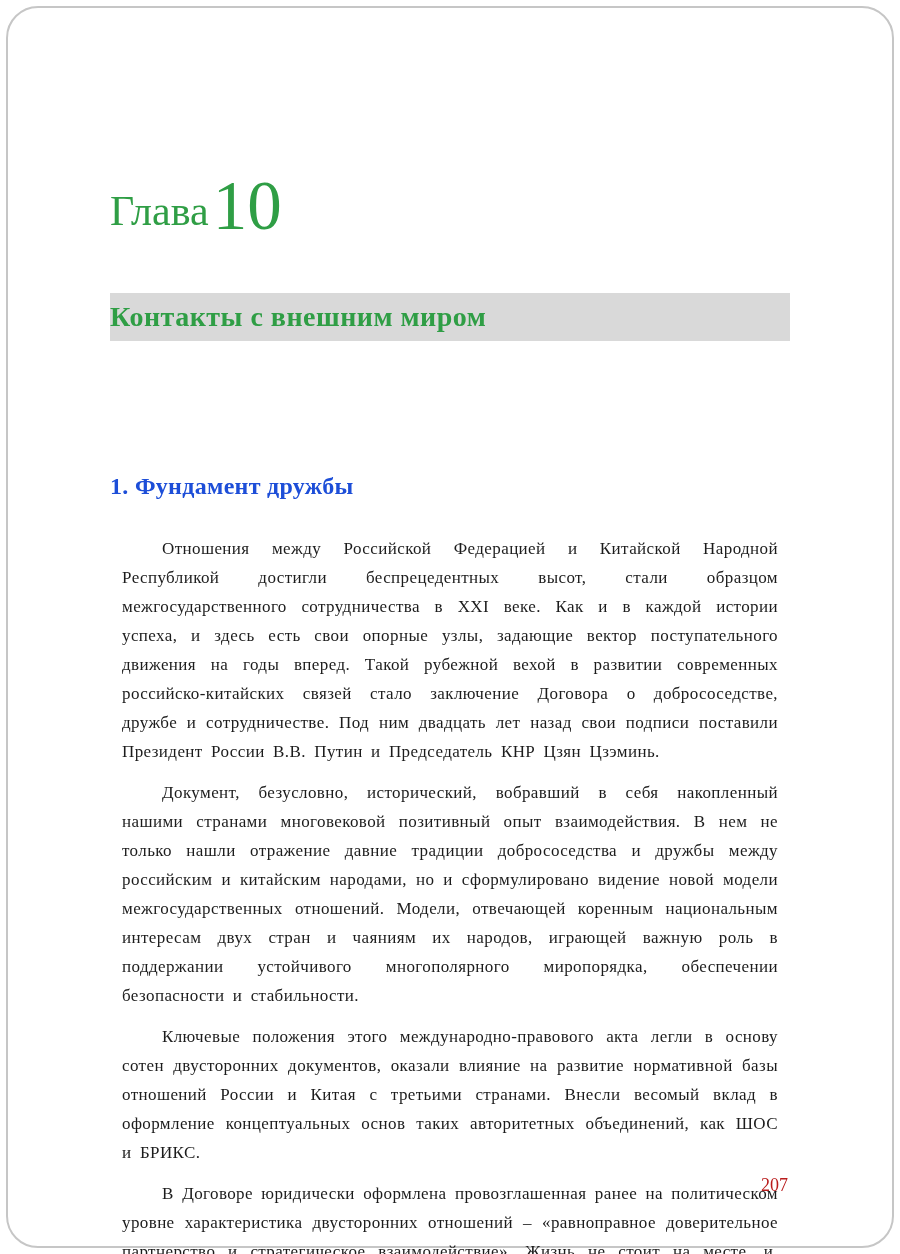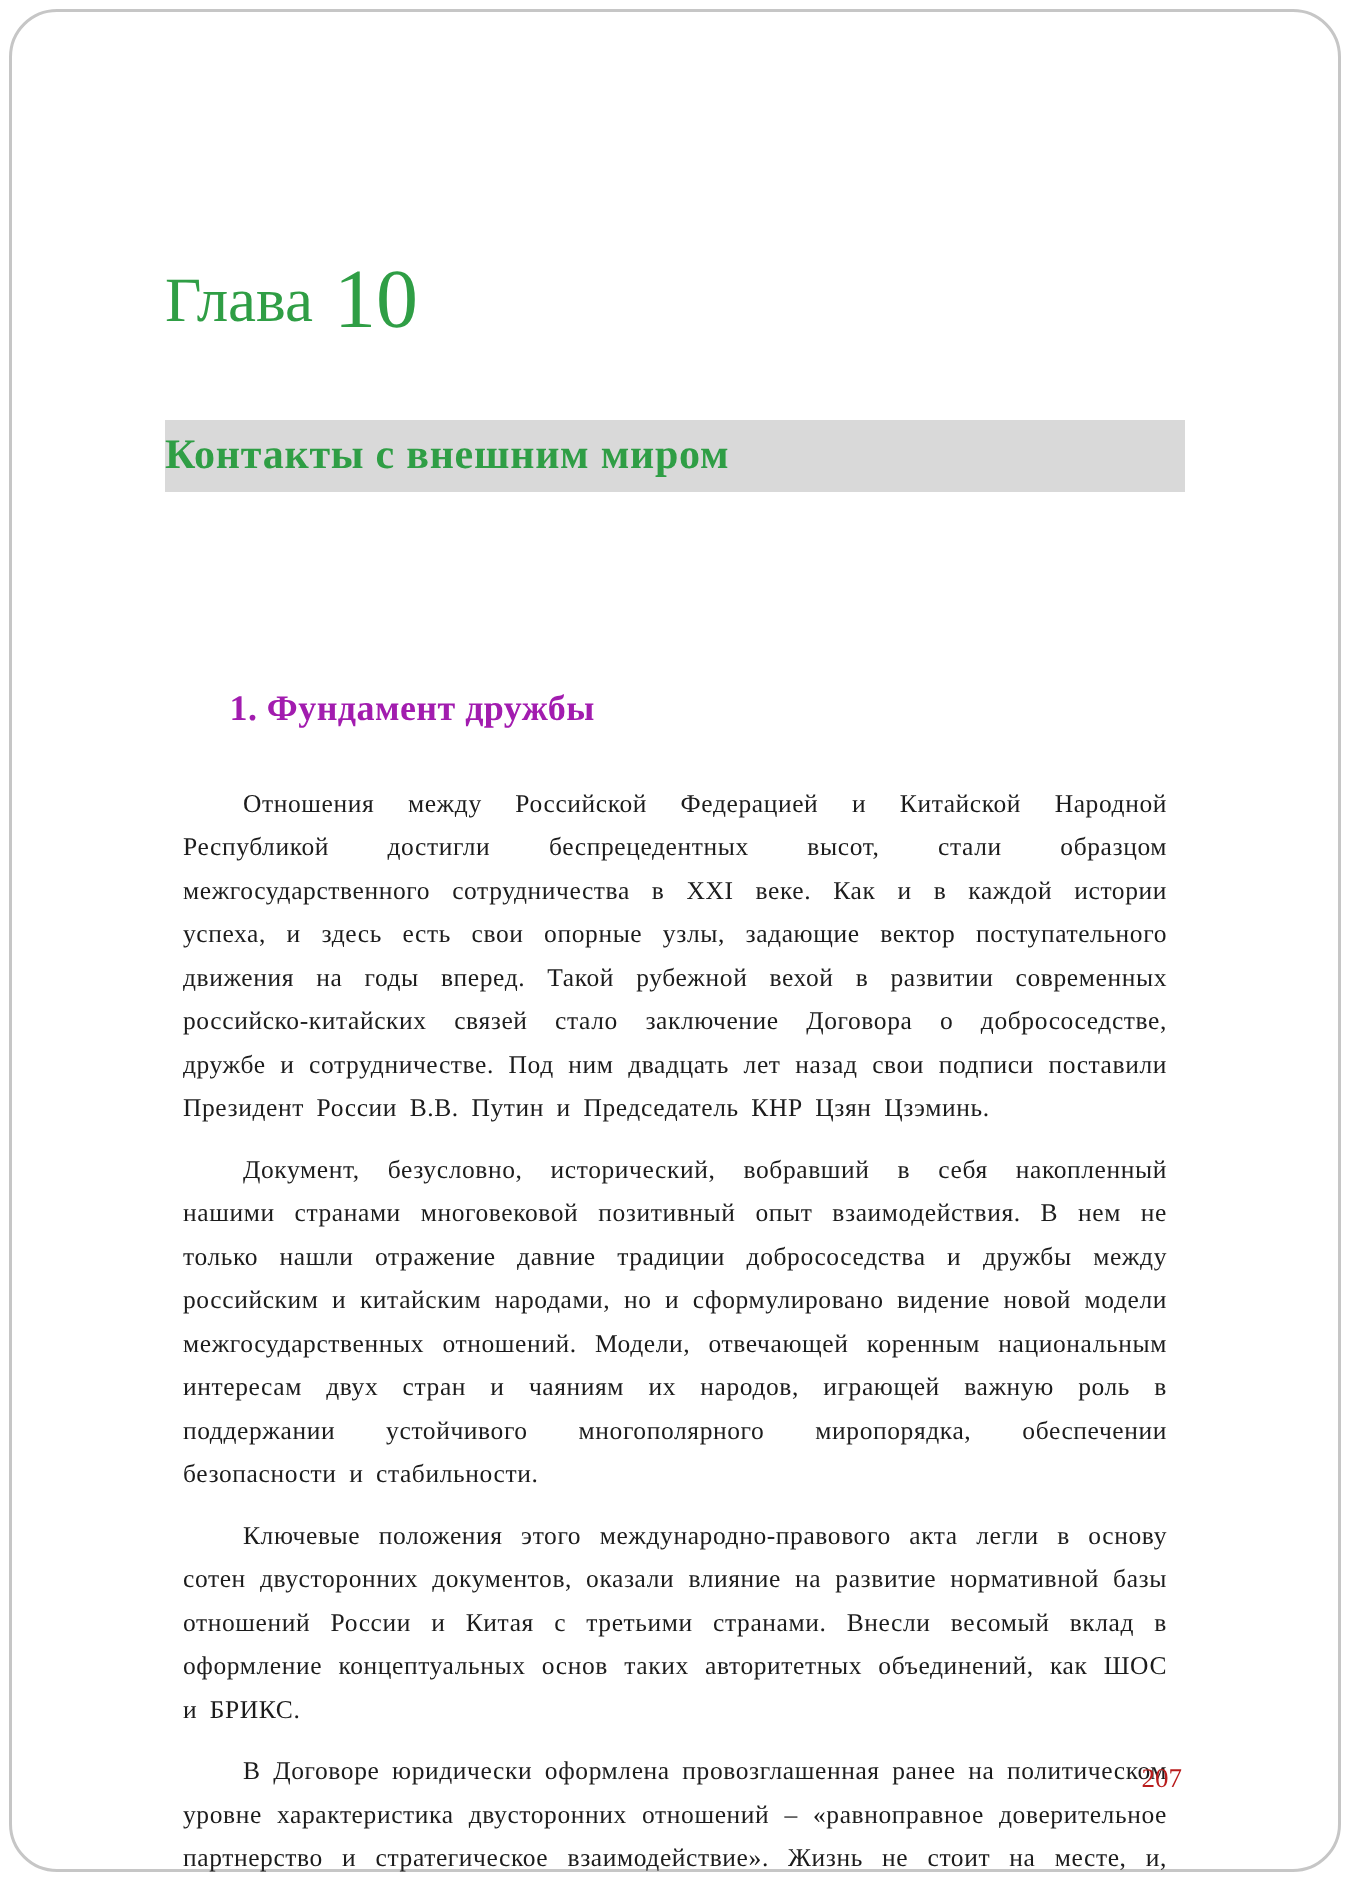--- a/index.html
+++ b/index.html
@@ -34,23 +34,23 @@
     color: var(--accent, #2f9e45);
     line-height: 1;
     white-space: nowrap;
   }
   .chapter-label {
     font-size: 42px;
     font-weight: 400;
     vertical-align: baseline;
   }
   .chapter-number {
-    font-size: 56px;
+    font-size: 69px;
     font-weight: 400;
-    margin-left: 10px;
+    margin-left: 0;
     vertical-align: -4px;
   }
   .banner {
     margin-top: 52px;
     background: #d9d9d9;
     height: 48px;
     width: 100%;
     display: flex;
     align-items: center;
     justify-content: flex-start;
@@ -58,23 +58,22 @@
   .banner-title {
     color: var(--accent, #2f9e45);
     font-size: 28px;
     font-weight: 700;
     letter-spacing: 0.5px;
   }
   .section-heading {
     margin-top: 132px;
     font-size: 24px;
     font-weight: 700;
-    color: #a21caf;
+    color: #1d4ed8;
     letter-spacing: 0.3px;
-    margin-left: 43px;
   }
   .body-text {
     margin-top: 34px;
     font-size: 17px;
     line-height: 29px;
     text-align: justify;
     letter-spacing: 0.4px;
     word-spacing: 0.22em;
   }
   .body-text p {

